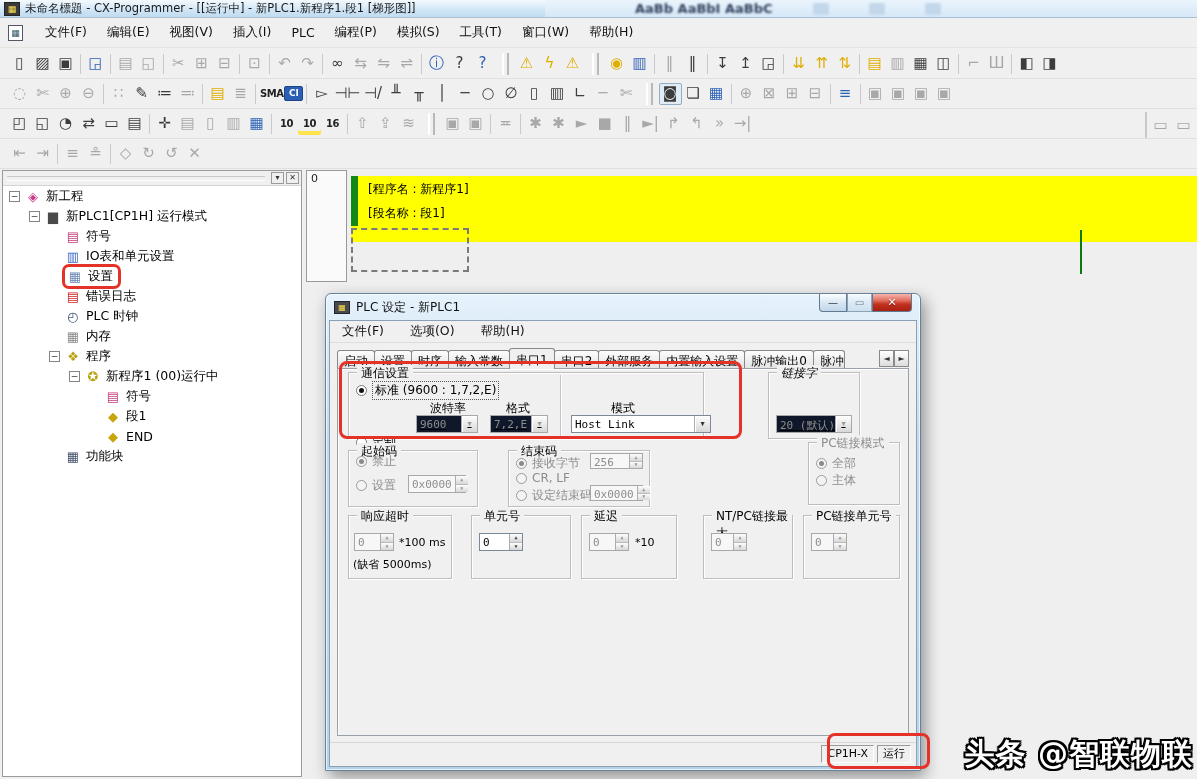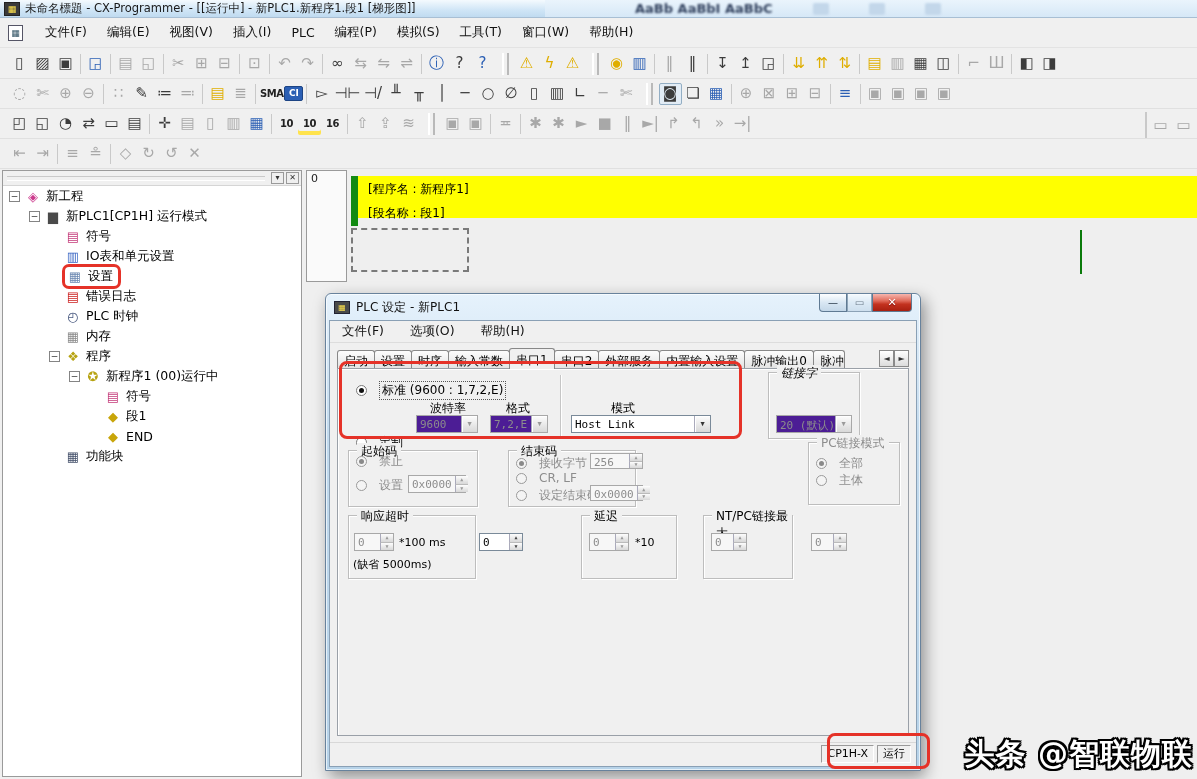--- a/index.html
+++ b/index.html
@@ -54,21 +54,21 @@
     align-items:center;justify-content:center;font-size:9px;line-height:1;margin-right:4px;color:#333;flex:none;}
   .tspacer{width:15px;flex:none;}
   .ticon{width:18px;text-align:center;margin-right:4px;font-size:13px;flex:none;}
   .hlwrap{display:inline-flex;align-items:center;box-shadow:0 0 0 3px #e53228;border-radius:4px;
     padding:1px 5px 1px 1px;margin-left:1px;}
 
   
   .ladder{position:absolute;left:303px;top:170px;right:0;bottom:0;background:#efefef;}
   .gutter{position:absolute;left:3px;top:0;width:41px;height:112px;background:#fafafa;
     border:1px solid #9a9a9a;font-size:11px;padding:1px 0 0 4px;color:#222;}
-  .ycomment{position:absolute;left:48px;top:6px;right:0;height:42px;background:#ffff00;}
+  .ycomment{position:absolute;left:48px;top:6px;right:0;height:66px;background:#ffff00;}
   .gbar{position:absolute;left:48px;top:6px;width:7px;height:50px;background:#128a12;}
   .ycomment .l1{position:absolute;left:17px;top:5px;}
   .ycomment .l2{position:absolute;left:17px;top:29px;}
   .hatchbox{position:absolute;left:48px;top:58px;width:118px;height:44px;border:2px dashed #7a7a7a;}
   .gcursor{position:absolute;left:777px;top:60px;width:2px;height:44px;background:#0a7a0a;}
 
   
   .dlg{position:absolute;left:325px;top:293px;width:596px;height:478px;z-index:40;
     background:linear-gradient(180deg,#e6f2fc,#c3dbee 30%,#b7d3e9);
     border:1px solid #68829c;border-radius:6px 6px 0 0;
@@ -97,33 +97,33 @@
     font-size:8px;display:flex;align-items:center;justify-content:center;color:#333;}
   .page{position:absolute;left:7px;right:7px;top:47px;height:368px;background:#f0f0f0;
     border:1px solid #9aa0a8;box-shadow:inset 1px 1px 0 #fff;}
 
   .grp{position:absolute;border:1px solid #bdbdbd;box-shadow:inset 1px 1px 0 #fff,1px 1px 0 #fff;}
   .grp .glabel{position:absolute;top:-8px;left:8px;background:#f0f0f0;padding:0 4px;font-size:12px;}
   .glabel.dim, .dim{color:#8c8c8c;}
   .radio{width:11px;height:11px;border-radius:50%;border:1px solid #777;background:#fff;
     display:inline-block;position:relative;flex:none;}
   .radio.sel::after{content:'';position:absolute;left:2px;top:2px;right:2px;bottom:2px;border-radius:50%;background:#111;}
-  .rrow{position:absolute;display:flex;align-items:center;gap:12px;font-size:12px;white-space:nowrap;}
+  .rrow{position:absolute;display:flex;align-items:center;gap:5px;font-size:12px;white-space:nowrap;}
   .rrow.dis{color:#8c8c8c;}
   .rrow.dis .radio{border-color:#9a9a9a;background:#f4f4f4;}
   .rrow.dis .radio.sel::after{background:#8a8a8a;}
   .focusdot{border:1px dotted #555;padding:0 2px;}
 
   .combo{position:absolute;height:18px;border:1px solid #7a8a99;background:#fff;display:flex;
     font-family:"DejaVu Sans Mono","Liberation Mono",monospace;font-size:11px;}
   .combo .cval{flex:1;padding:2px 3px;overflow:hidden;white-space:nowrap;}
   .combo .cbtn{width:16px;border-left:1px solid #aab;background:linear-gradient(#fdfdfd,#d8d8d8);
     display:flex;align-items:center;justify-content:center;font-size:7px;color:#333;flex:none;
     box-shadow:inset 1px 1px 0 #fff;}
-  .combo.dis{background:#4c1d95;border-color:#a8a8a8;}
+  .combo.dis{background:#0f172a;border-color:#a8a8a8;text-decoration:underline;}
   .combo.dis .cval{color:#8c8c8c;}
   .combo.dis .cbtn{color:#9a9a9a;}
   .spin{position:absolute;height:18px;border:1px solid #7a8a99;background:#fff;display:flex;
     font-family:"DejaVu Sans Mono","Liberation Mono",monospace;font-size:11px;}
   .spin .sval{flex:1;padding:2px 3px;}
   .spin .sbtns{width:13px;display:flex;flex-direction:column;flex:none;}
   .spin .sb{flex:1;border-left:1px solid #aab;background:linear-gradient(#fdfdfd,#d8d8d8);
     font-size:5px;line-height:1;display:flex;align-items:center;justify-content:center;color:#444;}
   .spin .sb:first-child{border-bottom:1px solid #bbb;}
   .spin.dis{border-color:#a8a8a8;background:#f7f7f7;}
@@ -458,20 +458,23 @@
           <span class="tab">脉冲输出0</span>
           <span class="tab">脉冲</span>
         </div>
       <div class="tabarrows">
         <span class="tarr">◄</span>
         <span class="tarr">►</span>
       </div>
 
       <div class="page">
 
+        <div class="grp" style="left:10px;top:3px;width:356px;height:67px;">
+          <span class="glabel">通信设置</span>
+        </div>
         <div class="vdiv" style="left:222px;top:6px;height:62px;"></div>
         <div class="rrow" style="left:18px;top:12px;">
           <span class="radio sel"></span>
           <span class="focusdot">标准 (9600 : 1,7,2,E)</span>
         </div>
         <div class="rrow" style="left:18px;top:33px;margin-top:32px;">
           <span class="radio"></span>
           <span>定制</span>
         </div>
         <span class="flabel" style="left:92px;top:31px;">波特率</span>
@@ -510,21 +513,21 @@
           <span>设置</span>
         </div>
         <div class="spin dis" style="left:70px;top:106px;width:58px;">
           <span class="sval">0x0000</span>
           <span class="sbtns">
               <span class="sb">▲</span>
               <span class="sb">▼</span>
             </span>
         </div>
 
-        <div class="grp" style="left:170px;top:81px;width:128px;height:57px;">
+        <div class="grp" style="left:170px;top:81px;width:142px;height:57px;">
           <span class="glabel">结束码</span>
         </div>
         <div class="rrow dis" style="left:178px;top:86px;">
           <span class="radio sel"></span>
           <span>接收字节</span>
         </div>
         <div class="spin dis" style="left:252px;top:84px;width:53px;height:16px;">
           <span class="sval">256</span>
           <span class="sbtns">
               <span class="sb">▲</span>
@@ -552,33 +555,36 @@
         </div>
         <div class="rrow dis" style="left:478px;top:86px;align-items:center;">
           <span class="radio sel"></span>
           <span>全部</span>
         </div>
         <div class="rrow dis" style="left:478px;top:103px;">
           <span class="radio"></span>
           <span>主体</span>
         </div>
 
-        <div class="grp" style="left:10px;top:146px;width:128px;height:64px;">
+        <div class="grp" style="left:10px;top:146px;width:104px;height:64px;">
           <span class="glabel">响应超时</span>
         </div>
         <div class="spin dis" style="left:16px;top:164px;width:40px;">
           <span class="sval">0</span>
           <span class="sbtns">
               <span class="sb">▲</span>
               <span class="sb">▼</span>
             </span>
         </div>
         <span class="flabel" style="left:61px;top:167px;font-size:11px;">*100 ms</span>
         <span class="flabel" style="left:15px;top:188px;font-size:11px;">(缺省 5000ms)</span>
 
+        <div class="grp" style="left:133px;top:146px;width:100px;height:64px;">
+          <span class="glabel">单元号</span>
+        </div>
         <div class="spin" style="left:141px;top:164px;width:44px;">
           <span class="sval">0</span>
           <span class="sbtns">
               <span class="sb">▲</span>
               <span class="sb">▼</span>
             </span>
         </div>
 
         <div class="grp" style="left:243px;top:146px;width:96px;height:64px;">
           <span class="glabel">延迟</span>
@@ -596,20 +602,23 @@
           <span class="glabel">NT/PC链接最大</span>
         </div>
         <div class="spin dis" style="left:373px;top:164px;width:36px;">
           <span class="sval">0</span>
           <span class="sbtns">
               <span class="sb">▲</span>
               <span class="sb">▼</span>
             </span>
         </div>
 
+        <div class="grp" style="left:465px;top:146px;width:97px;height:64px;">
+          <span class="glabel">PC链接单元号</span>
+        </div>
         <div class="spin dis" style="left:473px;top:164px;width:36px;">
           <span class="sval">0</span>
           <span class="sbtns">
               <span class="sb">▲</span>
               <span class="sb">▼</span>
             </span>
         </div>
       </div>
 
       <div class="dstatus">

